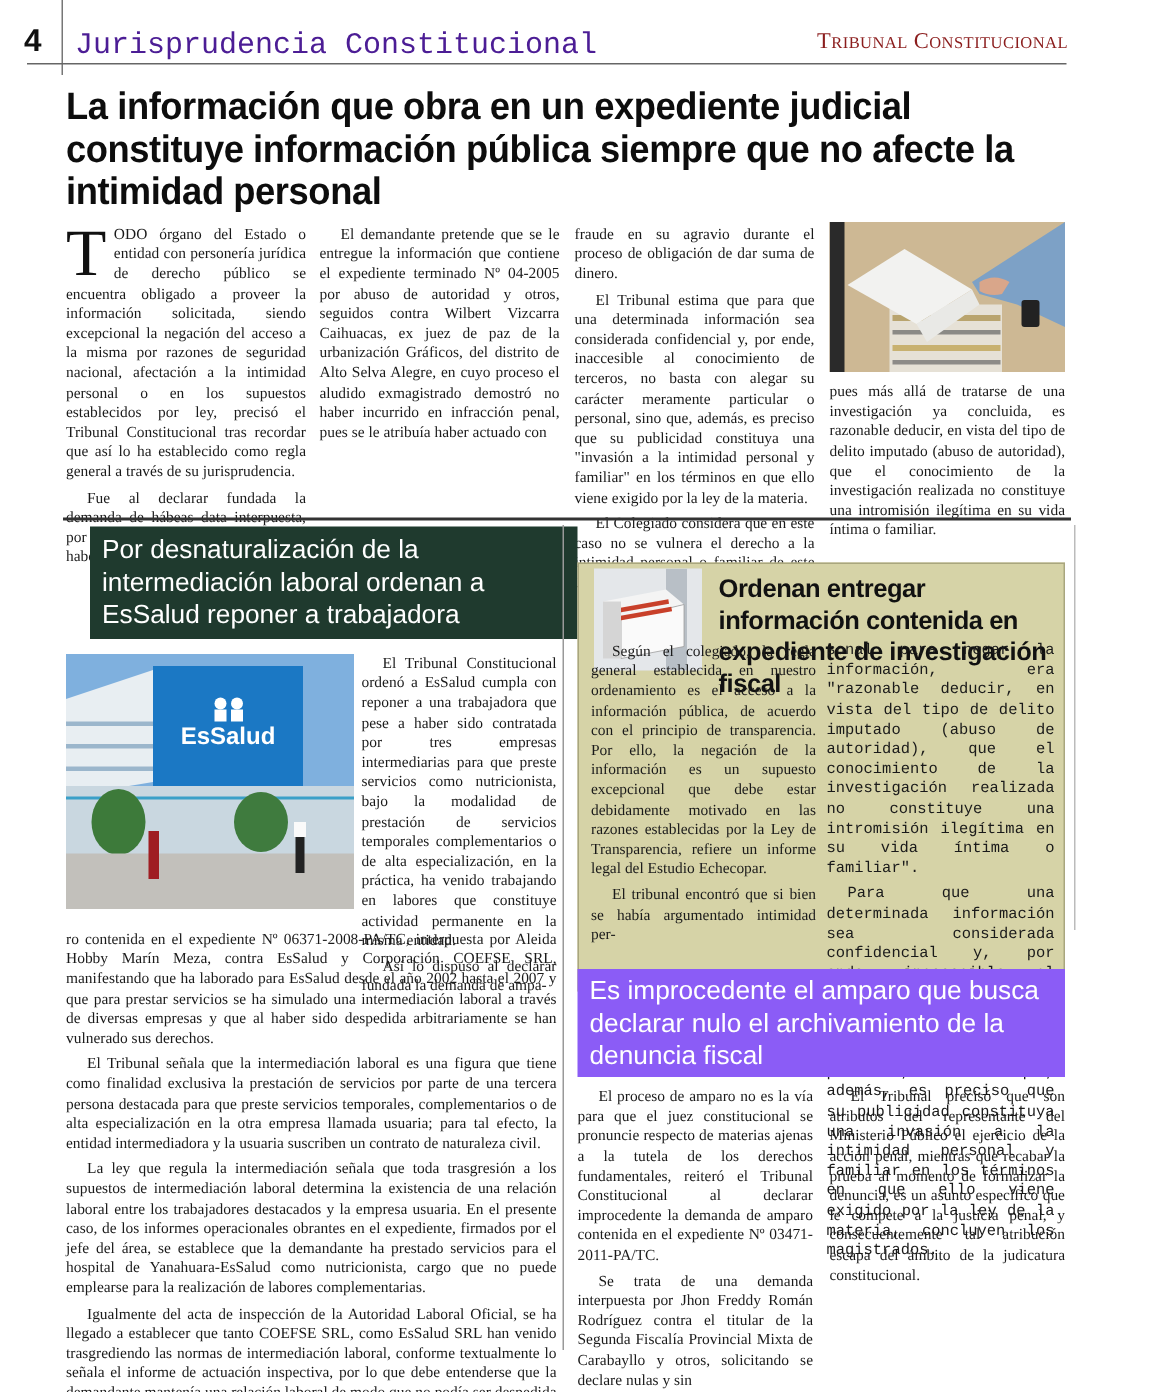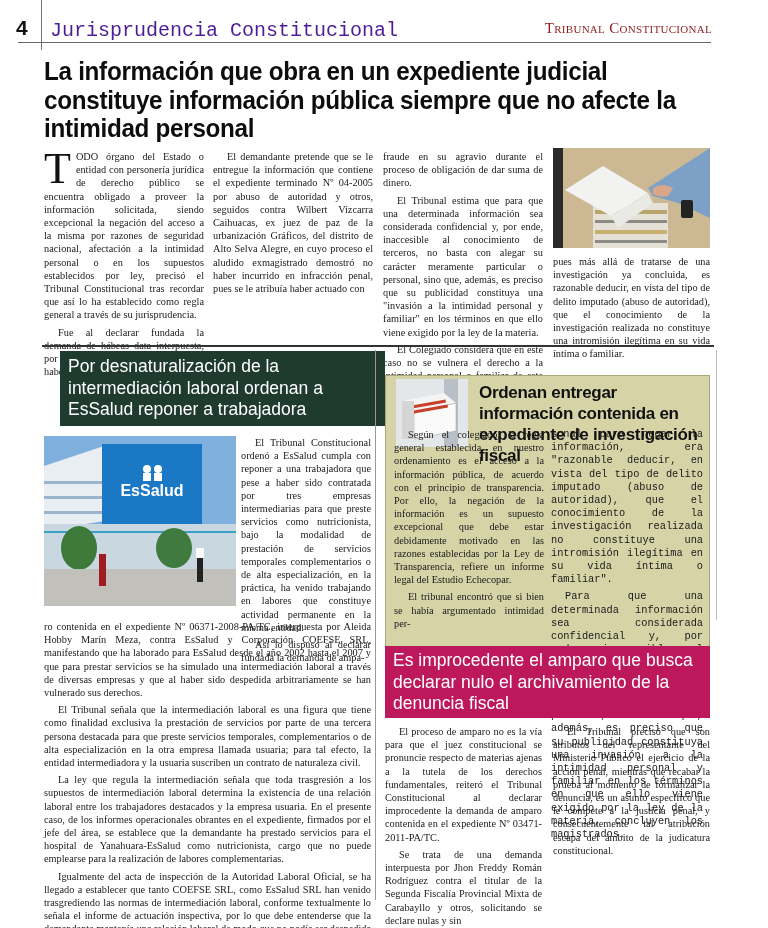--- a/index.html
+++ b/index.html
@@ -33,21 +33,21 @@
   .essalud-photo { position: absolute; left: 44px; top: 436px; width: 192px; height: 170px; overflow: hidden; background: #3b82f6; }
 
   .vline-left { position: absolute; left: 375px; top: 350px; width: 1px; height: 550px; background: #999; }
 
   
   .khaki-box { position: absolute; left: 385px; top: 351px; width: 325px; height: 286px; background: #d6d3a7; border: 1px solid #a9a67e; margin-top: 24px; }
   .khaki-title { position: absolute; left: 93px; top: 6px; width: 230px; font-family: "Liberation Sans", sans-serif; font-weight: bold; font-size: 17px; line-height: 21px; color: #111; letter-spacing: -0.3px; }
   .drawer-img { position: absolute; left: 10px; top: 3px; width: 72px; height: 68px; overflow: hidden; background: #dfe3e6; }
 
   
-  .red-head { position: absolute; left: 385px; top: 646px; width: 325px; height: 72px; background: #be185d; padding: 4px 8px; }
+  .red-head { position: absolute; left: 385px; top: 646px; width: 325px; height: 72px; background: #8b5cf6; padding: 4px 8px; }
   .red-head span { font-family: "Liberation Sans", sans-serif; font-size: 17.5px; line-height: 21.5px; color: #ffffff; display: block; }
 
   .vline-right { position: absolute; left: 716px; top: 350px; width: 1px; height: 270px; background: #bbb; }
 </style>
 </head>
 <body>
 
 <div class="vrule"></div>
 <div class="page-num">4</div>
 <div class="section-name">Jurisprudencia Constitucional</div>

